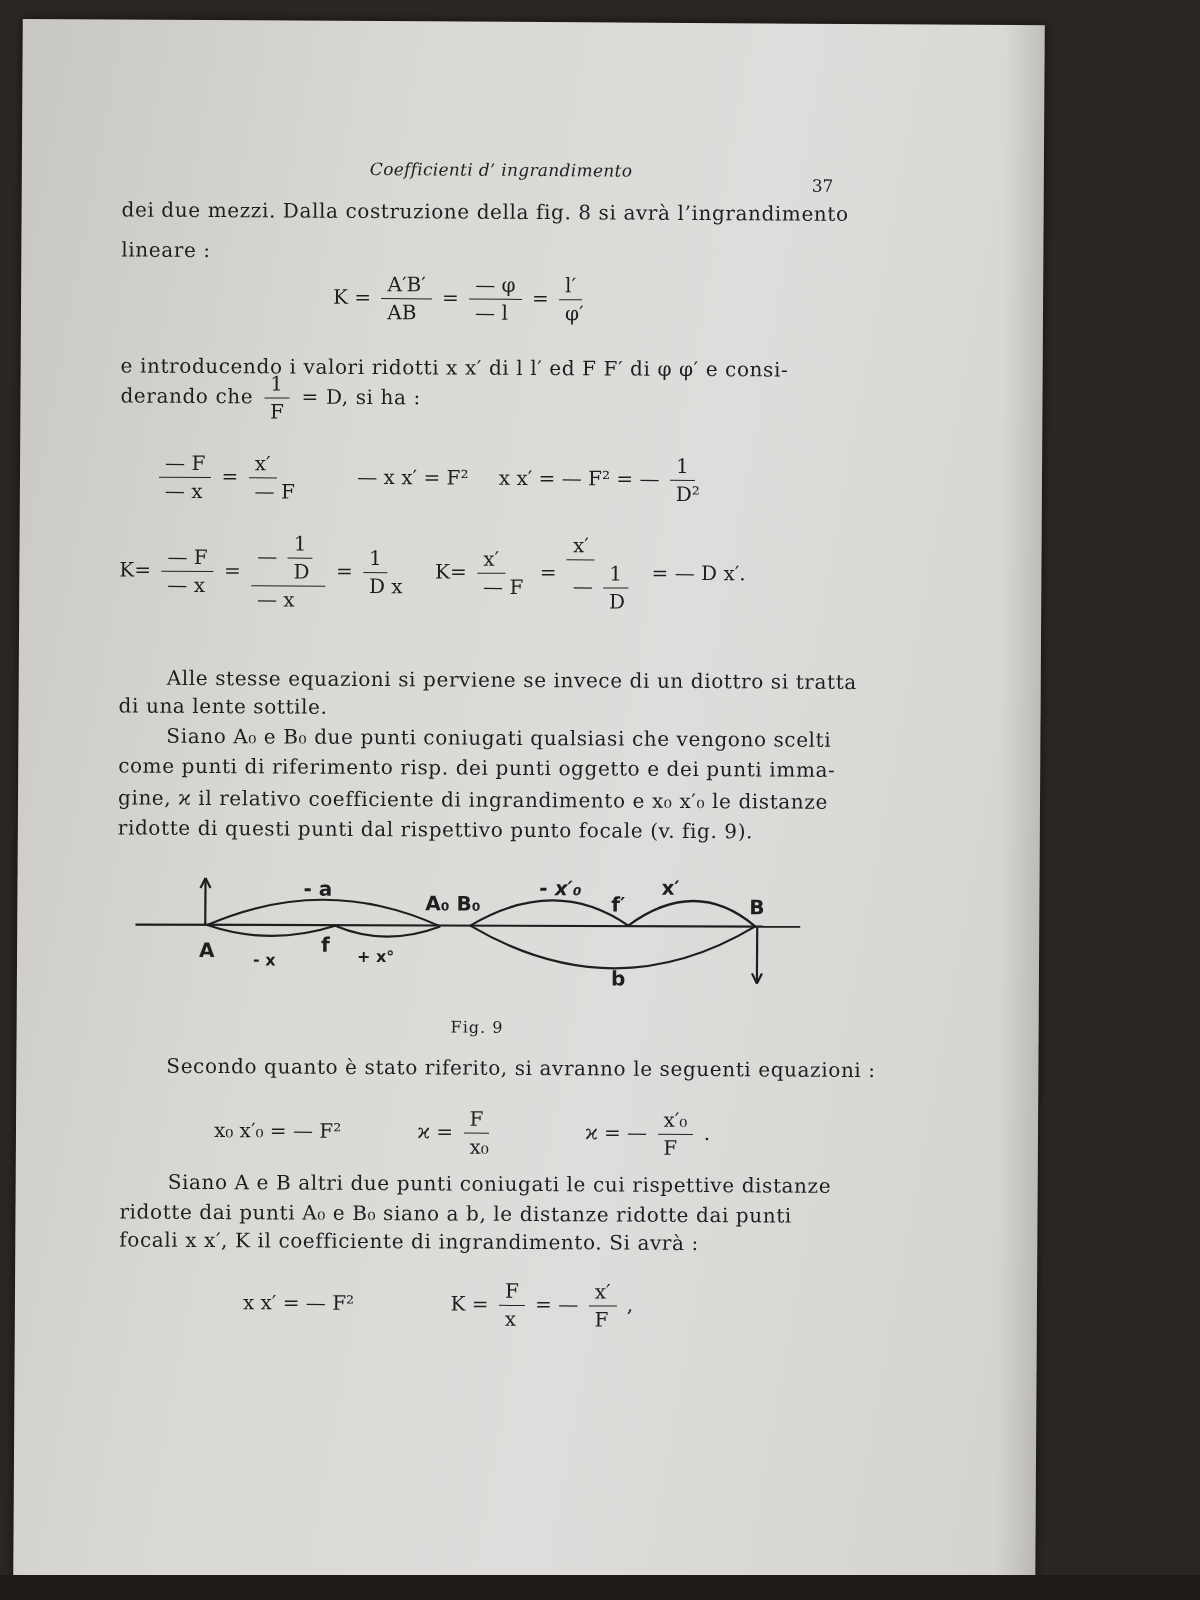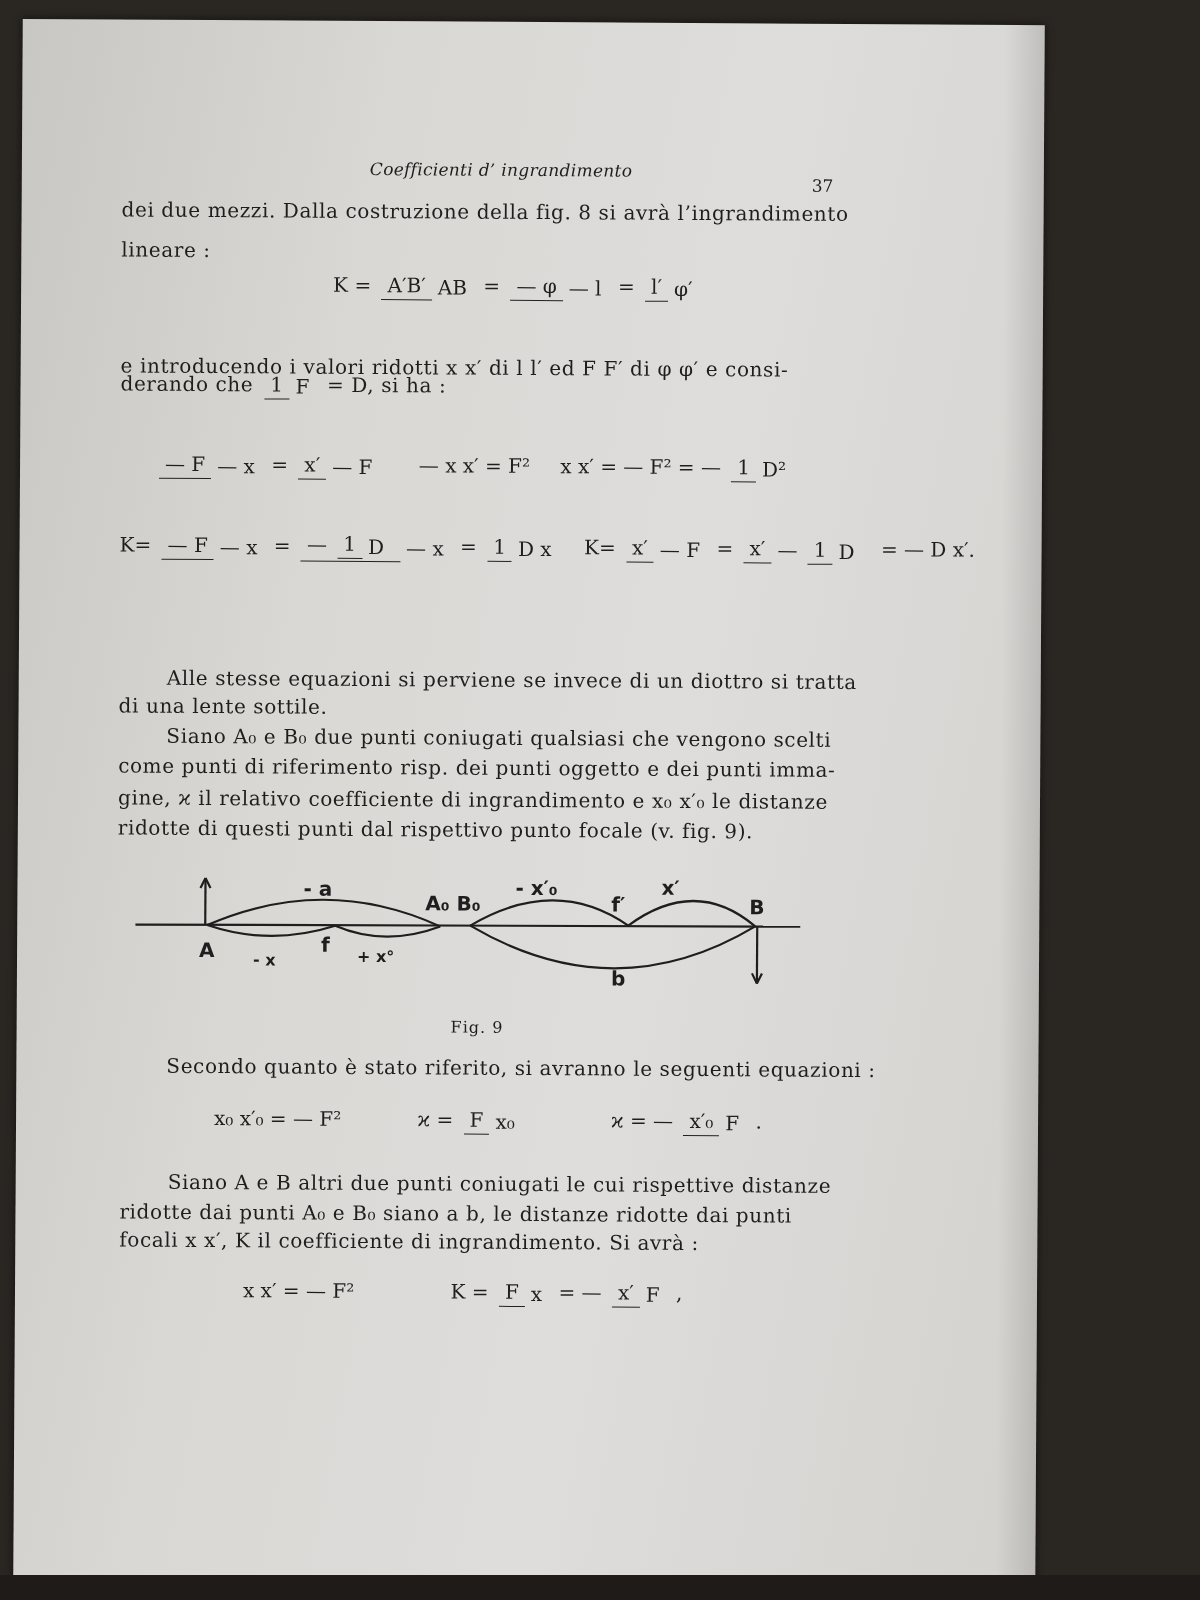--- a/index.html
+++ b/index.html
@@ -20,21 +20,21 @@
     background:linear-gradient(90deg, rgba(0,0,0,0), rgba(0,0,0,0.12));
   }
   .bottom-dark {
     position:absolute; left:0; top:1575px; width:1200px; height:25px; background:#1e1b18;
   }
   .abs { position:absolute; color:#1e1e1e; }
   .running-head { font-style:italic; font-size:17px; letter-spacing:0.3px; }
   .pnum { font-size:17px;text-align:right; }
   .txt { font-size:20px; letter-spacing:0.6px; white-space:nowrap; }
   .eq { font-size:20px; white-space:nowrap; }
-  .frac { display:inline-flex; flex-direction:row; align-items:center; vertical-align:middle; margin:0 4px; }
+  .frac { display:inline-flex; flex-direction:column; align-items:flex-start; vertical-align:middle; margin:0 4px; }
   .frac .num { border-bottom:1.5px solid #222; padding:0 6px 2px; line-height:1.15; }
   .frac .den { padding:2px 6px 0; line-height:1.15; }
   .caption { font-size:16px; letter-spacing:1px; }
   .fig-label { font-family:"DejaVu Sans", sans-serif; font-size:20px; font-weight:bold; }
 </style>
 </head>
 <body>
 
 <div class="page">
   <div class="page-right-shadow"></div>
@@ -76,21 +76,21 @@
   <div class="abs eq" style="left:135px;top:432px;">
     <span class="frac">
         <span class="num">— F</span>
         <span class="den">— x</span>
       </span>
     <span>=</span>
     <span class="frac">
         <span class="num">x′</span>
         <span class="den">— F</span>
       </span>
-    <span style="margin-left:30px;">— x x′ = F²</span>
+    <span style="margin-left:46px;">— x x′ = F²</span>
     <span style="margin-left:24px;text-align:right;">x x′ = — F² = —</span>
     <span class="frac">
         <span class="num">1</span>
         <span class="den">D²</span>
       </span>
   </div>
 
   <div class="abs eq" style="left:100px;top:512px;">
     <span>K=</span>
     <span class="frac">
@@ -144,21 +144,21 @@
         <path d="M200 57 Q250 78 305 57"></path>
         <path d="M335 56 Q420 5 493 55"></path>
         <path d="M493 55 Q560 5 620 55"></path>
         <path d="M335 56 Q480 140 620 55"></path>
         <line x1="622" y1="55" x2="622" y2="112"></line>
         <path d="M622 112 l-5 -10 M622 112 l5 -10"></path>
       </g>
     </svg>
     <div class="abs fig-label" style="left:168px;top:8px;">- a</div>
     <div class="abs fig-label" style="left:290px;top:22px;">A₀ B₀</div>
-    <div class="abs fig-label" style="left:380px;top:6px;">- x′₀</div>
+    <div class="abs fig-label" style="left:404px;top:6px;font-style:italic;">- x′₀</div>
     <div class="abs fig-label" style="left:476px;top:22px;">f′</div>
     <div class="abs fig-label" style="left:526px;top:5px;">x′</div>
     <div class="abs fig-label" style="left:614px;top:24px;">B</div>
     <div class="abs fig-label" style="left:64px;top:70px;">A</div>
     <div class="abs fig-label" style="left:118px;top:82px;font-size:16px;">- x</div>
     <div class="abs fig-label" style="left:186px;top:64px;">f</div>
     <div class="abs fig-label" style="left:222px;top:78px;font-size:16px;">+ x°</div>
     <div class="abs fig-label" style="left:476px;top:96px;">b</div>
   </div>
   <div class="abs caption" style="left:434px;top:996px;">Fig. 9</div>

